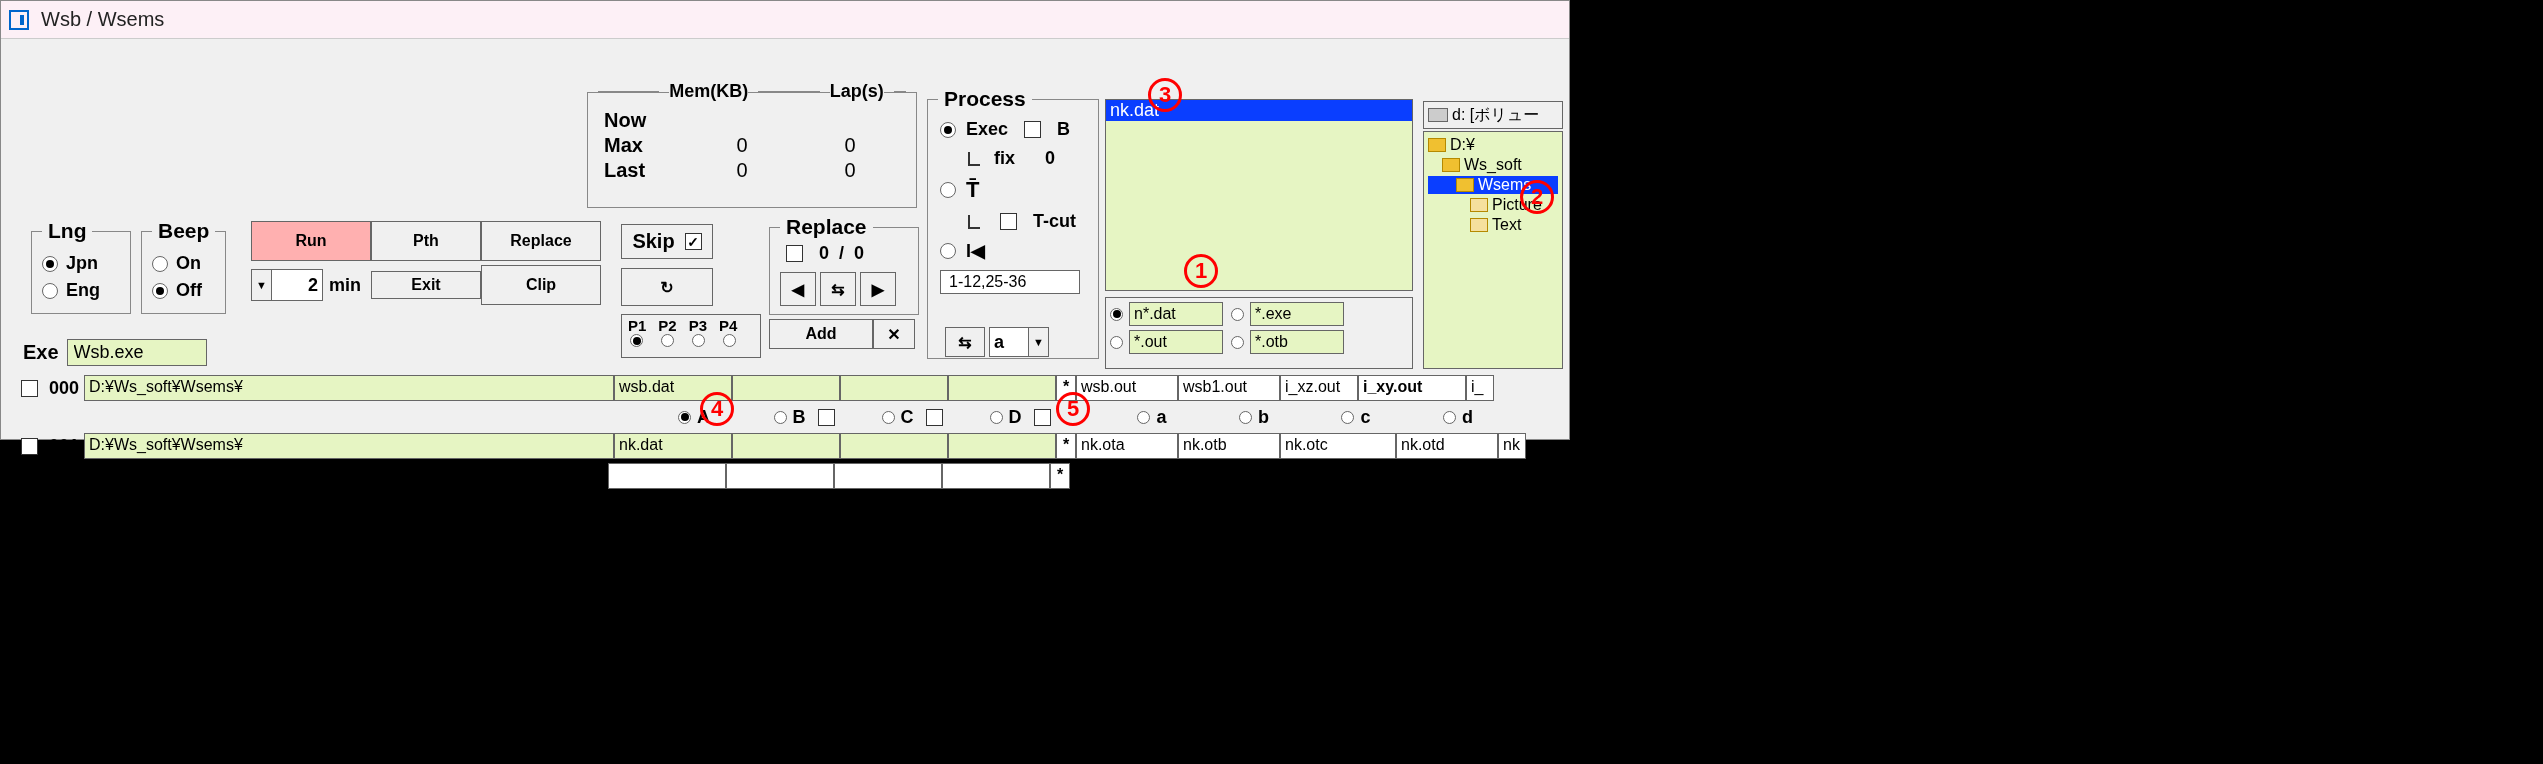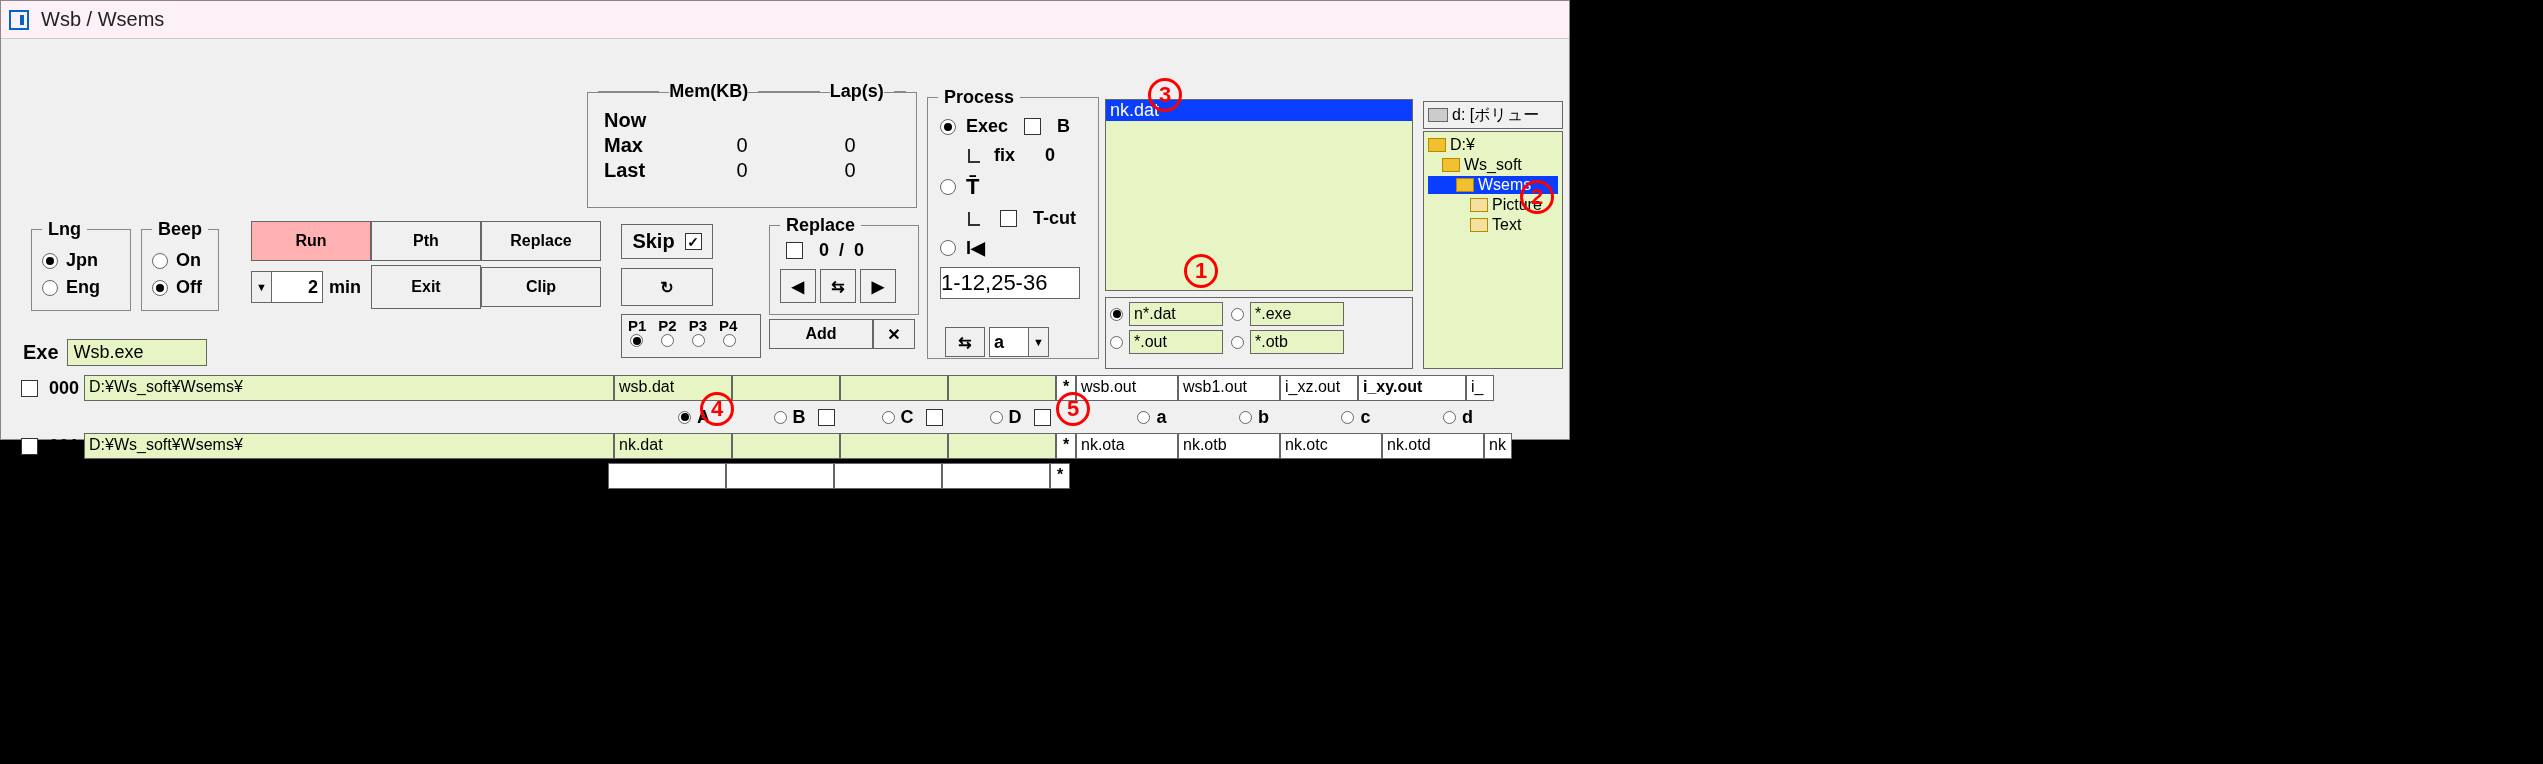--- a/index.html
+++ b/index.html
@@ -47,21 +47,21 @@
   padding: 10px 6px;
   display: flex;
   gap: 6px;
 }
 
 fieldset {
   border: 1px solid #888;
   padding: 4px 10px 6px 10px;
   margin: 0;
 }
-legend { font-weight: bold; font-size: 18px; padding: 0 6px; }
+legend { font-weight: bold; font-size: 21px; padding: 0 6px; }
 
 .group-lng { position: absolute; left: 30px; top: 180px; width: 100px; }
 .group-beep { position: absolute; left: 140px; top: 180px; width: 76px; }
 .radio-row { display: flex; align-items: center; gap: 8px; margin: 6px 0; font-weight: bold; }
 .radio-dot {
   width: 16px; height: 16px; border: 1px solid #666; border-radius: 50%;
   display: inline-flex; align-items: center; justify-content: center;
   background: #fff;
 }
 .radio-dot.checked::after { content: ""; width: 8px; height: 8px; border-radius: 50%; background: #000; }
@@ -121,21 +121,21 @@
 .sched-inner{display:flex;gap:10px;align-items:center;}
 .sched-nums{font-weight:bold;font-size:18px;}
 
 .add-row{position:absolute;left:768px;top:280px;width:150px;display:flex;gap:0;}
 .add-row .btn{height:30px;}
 
 .process-group{position:absolute;left:926px;top:48px;width:172px;height:272px;}
 .process-group fieldset{height:100%;}
 .process-rows{display:flex;flex-direction:column;gap:8px;padding:4px 2px;font-size:18px;font-weight:bold;}
 .process-row{display:flex;align-items:center;gap:10px;}
-.range-input{border:1px solid #666;padding:2px 0;width:140px;font-size:22px;background:#fff;}
+.range-input{border:1px solid #666;padding:2px 8px;width:140px;font-size:16px;background:#fff;}
 
 .swap-row{position:absolute;left:944px;top:288px;display:flex;align-items:center;gap:4px;}
 .combo2{border:1px solid #666;background:#fff;height:30px;display:inline-flex;align-items:stretch;}
 .combo2 input{border:none;width:38px;padding:0 4px;font-size:18px;font-weight:bold;}
 .combo2 .dn{width:20px;border-left:1px solid #666;display:flex;align-items:center;justify-content:center;font-size:11px;background:#f0f0f0;}
 
 .filelist{position:absolute;left:1104px;top:60px;width:308px;height:192px;background:#e6f5c3;border:1px solid #666;}
 .filelist .sel{background:#0a3eff;color:#fff;padding:0 4px;font-size:18px;}
 
 .filter-grid{position:absolute;left:1104px;top:258px;width:308px;height:72px;border:1px solid #666;padding:4px;}
@@ -210,21 +210,21 @@
         <div class="btn btn-run" style="width:120px;height:40px;">Run</div>
         <div class="btn" style="width:110px;height:40px;">Pth</div>
         <div class="btn" style="width:120px;height:40px;">Replace</div>
       </div>
       <div style="display:flex;margin-top:4px;align-items:center;">
         <div class="small-combo" style="margin-right:6px;">
           <span class="arrow">▼</span>
           <input value="2" style="">
         </div>
         <span style="font-weight:bold;margin-right:10px;">min</span>
-        <div class="btn" style="width:110px;height:44px;">Exit</div>
+        <div class="btn" style="width:110px;height:28px;">Exit</div>
         <div class="btn" style="width:120px;height:40px;">Clip</div>
       </div>
     </div>
 
     <div class="mem-group">
       <div class="rule-label">
         <span class="line"></span>
         <span>Mem(KB)</span>
         <span class="line"></span>
         <span>Lap(s)</span>
@@ -454,21 +454,21 @@
         <span class="grid-chk"></span>
         <span class="grid-num">001</span>
         <div class="cell" style="width:530px;">D:¥Ws_soft¥Wsems¥</div>
         <div class="cell" style="width:118px;">nk.dat</div>
         <div class="cell" style="width:108px;"></div>
         <div class="cell" style="width:108px;"></div>
         <div class="cell" style="width:108px;"></div>
         <div class="cell white star">*</div>
         <div class="cell white" style="width:102px;">nk.ota</div>
         <div class="cell white" style="width:102px;">nk.otb</div>
-        <div class="cell white" style="width:102px;">nk.otc</div>
+        <div class="cell white" style="width:116px;">nk.otc</div>
         <div class="cell white" style="width:102px;">nk.otd</div>
         <div class="cell white" style="width:28px;">nk</div>
       </div>
 
       <div class="grid-row">
         <span style="width:63px;"></span>
         <div style="width:530px;"></div>
         <div class="cell white" style="width:118px;"></div>
         <div class="cell white" style="width:108px;"></div>
         <div class="cell white" style="width:108px;"></div>

